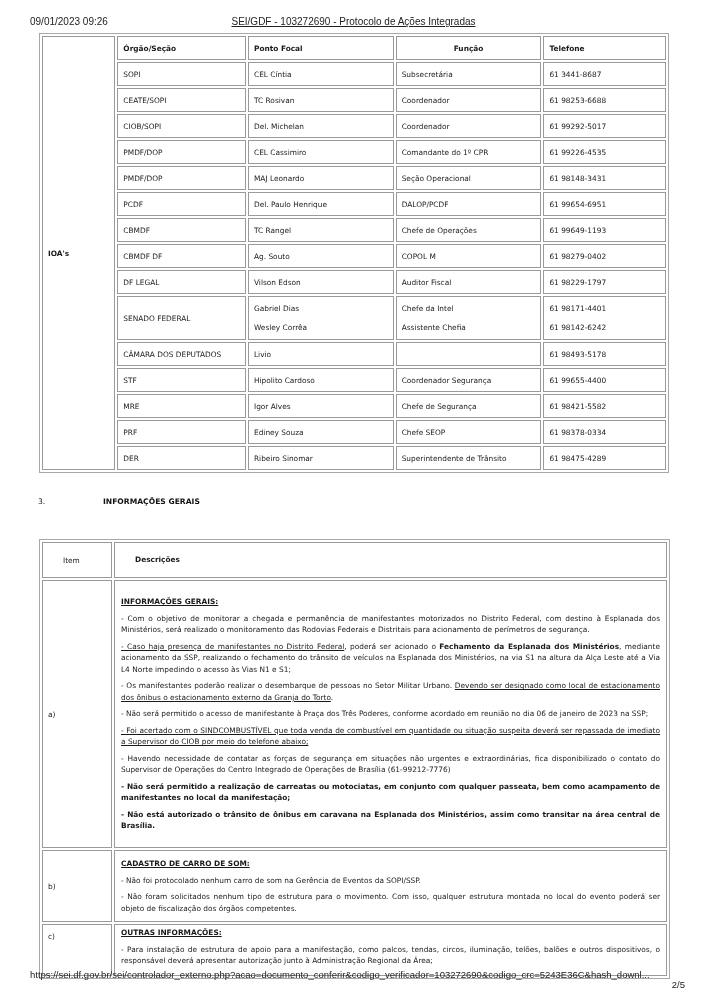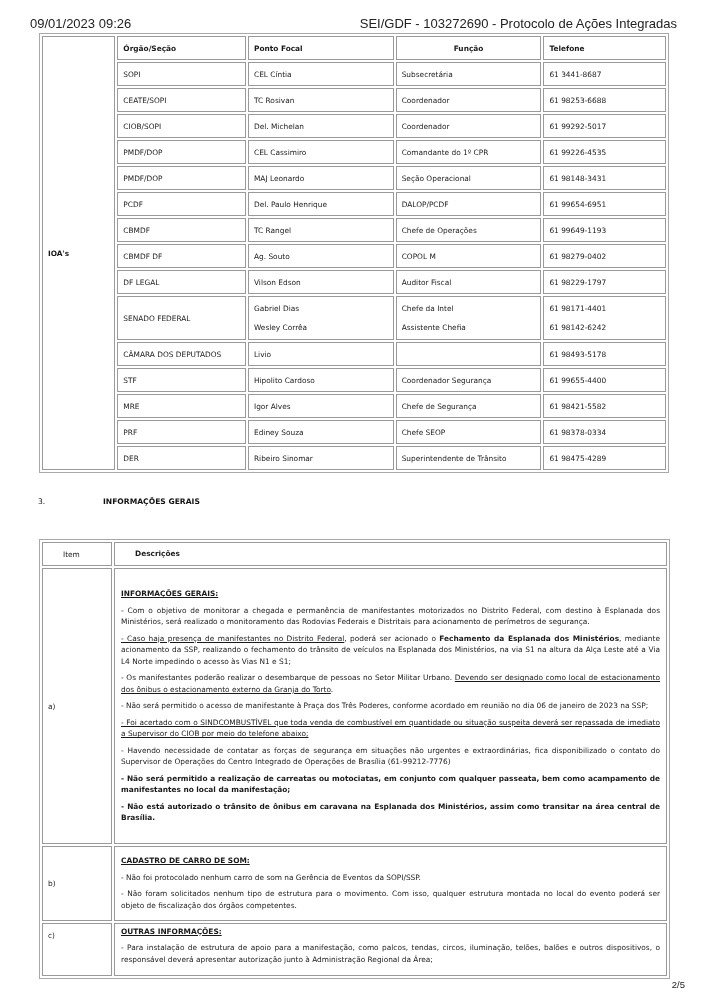--- a/index.html
+++ b/index.html
@@ -3,24 +3,24 @@
 <meta charset="utf-8">
 <style>
   * { box-sizing: border-box; }
   html, body { margin: 0; padding: 0; background: #ffffff; }
   body {
     width: 707px; height: 1000px; position: relative; overflow: hidden;
     font-family: "Liberation Sans", sans-serif; color: #111;
   }
   .print-header {
     position: absolute; top: 16px; left: 30px; right: 30px; height: 14px;
-    font-size: 13px; color: #222;
+    font-size: 10px; color: #222;
   }
   .print-header .date { position: absolute; left: 0; top: 0; }
-  .print-header .title { position: absolute; left: 0; right: 0; text-align: right; top: 0; }
+  .print-header .title { position: absolute; left: 0; right: 0; text-align: center; top: 0; text-decoration: underline; }
   .print-footer {
     position: absolute; top: 969px; left: 30px; right: 22px; height: 14px;
     font-size: 9.5px; color: #222; white-space: nowrap;
   }
   .print-footer .url { position: absolute; left: 0; top: 0; }
   .print-footer .page { position: absolute; right: 0; top: 10px; }
 
   table.grid {
     border-collapse: separate; border-spacing: 2px;
     border: 1px solid #a8a8a8; background: #fff;
@@ -41,21 +41,21 @@
     position: absolute; top: 497px; left: 38px;
     font-family: "DejaVu Sans", sans-serif; font-size: 7.6px; font-weight: bold;
   }
   .section-title .num { position: absolute; left: 0; font-weight: normal; }
   .section-title .txt { position: absolute; left: 65px; white-space: nowrap; }
 
   .info-table { position: absolute; left: 39px; top: 539px; width: 631px; height: 440px; }
   .info-table td { vertical-align: middle; }
   .info-table td.item { width: 70px; }
   .info-table td.desc { padding: 2px 6px 2px 6px; line-height: 11.5px; text-align: justify; }
-  .info-table tr.hdr td { height: 24px; padding-left: 20px; }
+  .info-table tr.hdr td { height: 36px; padding-left: 20px; }
   .info-table tr.hdr td.desc { font-weight: bold; }
   .desc p { margin: 0 0 5px 0; }
   .desc p:last-child { margin-bottom: 2px; }
   .desc .heading { font-weight: bold; text-decoration: underline; margin-top: 2px; }
   .u { text-decoration: underline; }
   .b { font-weight: bold; }
   .info-table tr.row-c td { vertical-align: top; }
   .info-table tr.row-c td.item { padding-top: 7px; }
   .info-table tr.row-c td.desc { padding-top: 0; }
 </style>
@@ -215,14 +215,15 @@
       <td class="item">c)</td>
       <td class="desc">
         <p class="heading">OUTRAS INFORMAÇÕES:</p>
         <p>- Para instalação de estrutura de apoio para a manifestação, como palcos, tendas, circos, iluminação, telões, balões e outros dispositivos, o responsável deverá apresentar autorização junto à Administração Regional da Área;</p>
       </td>
     </tr>
   </tbody>
 </table>
 
 <div class="print-footer">
+  <span class="url">https://sei.df.gov.br/sei/controlador_externo.php?acao=documento_conferir&amp;codigo_verificador=103272690&amp;codigo_crc=5243E36C&amp;hash_downl...</span>
   <span class="page">2/5</span>
 </div>
 
 </body></html>

